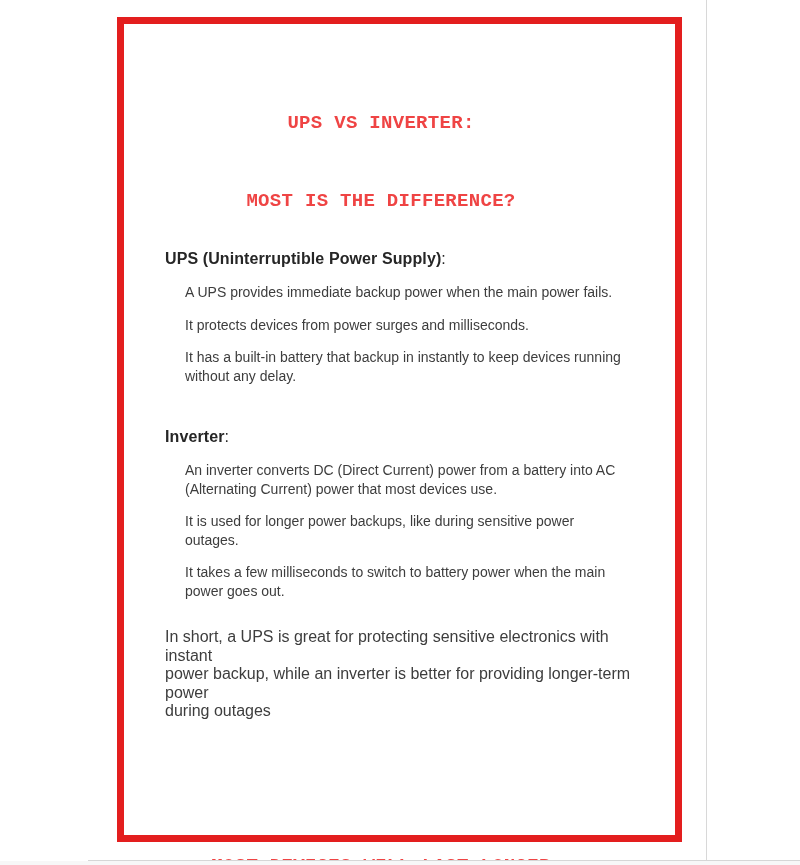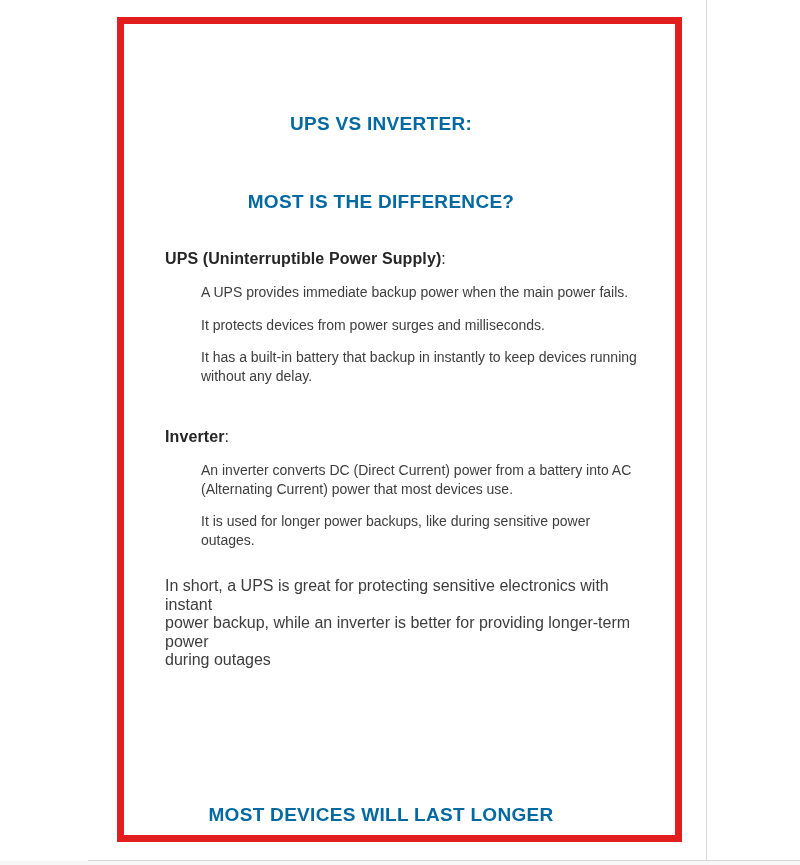--- a/index.html
+++ b/index.html
@@ -37,22 +37,22 @@
   }
   .content{
     box-sizing:border-box;
     width:100%;height:100%;
     padding:0 20px 0 41px;
   }
   
   .doc-title,.doc-footer{
     text-align:center;
     padding-right:58px;
-    color:#0369a1;
-    font-family:Liberation Sans, sans-serif;
+    color:#ef4444;
+    font-family:Liberation Mono, monospace;
     font-weight:bold;
     font-size:19px;
     line-height:39px;
     letter-spacing:.3px;
     white-space:pre-line;
   }
   .doc-title{margin-top:80px;}
   .doc-footer{margin-top:50px;line-height:38px;}
   
   h3.sec-heading{
@@ -61,21 +61,21 @@
     line-height:20px;
     font-weight:bold;
     color:#262626;
     letter-spacing:.1px;
   }
   .section-ups h3.sec-heading{margin-top:28px;}
   .section-inverter h3.sec-heading{margin-top:42px;}
   .h-suffix{font-weight:400;}
   .points{padding-left:20px;}
   .point{
-    margin:14px 16px 0;
+    margin:14px 0 0;
     font-size:14px;
     line-height:18.5px;
     color:#3d3d3d;
     max-width:475px;
     white-space:pre-line;
   }
   .summary{
     margin:28px 0 0;
     font-size:16px;
     line-height:18.5px;
@@ -105,20 +105,22 @@
         </div>
       </div>
 
       <div class="section section-inverter">
         <h3 class="sec-heading"><span>Inverter</span><span class="h-suffix">:</span></h3>
         <div class="points">
           <p class="point">An inverter converts DC (Direct Current) power from a battery into AC
 (Alternating Current) power that most devices use.</p>
           <p class="point">It is used for longer power backups, like during sensitive power
 outages.</p>
+          <p class="point">It takes a few milliseconds to switch to battery power when the main
+power goes out.</p>
         </div>
       </div>
 
       <p class="summary">In short, a UPS is great for protecting sensitive electronics with instant
 power backup, while an inverter is better for providing longer-term power
 during outages</p>
 
       <div class="doc-footer"><br>
         <span>MOST DEVICES WILL LAST LONGER</span>
       </div>

